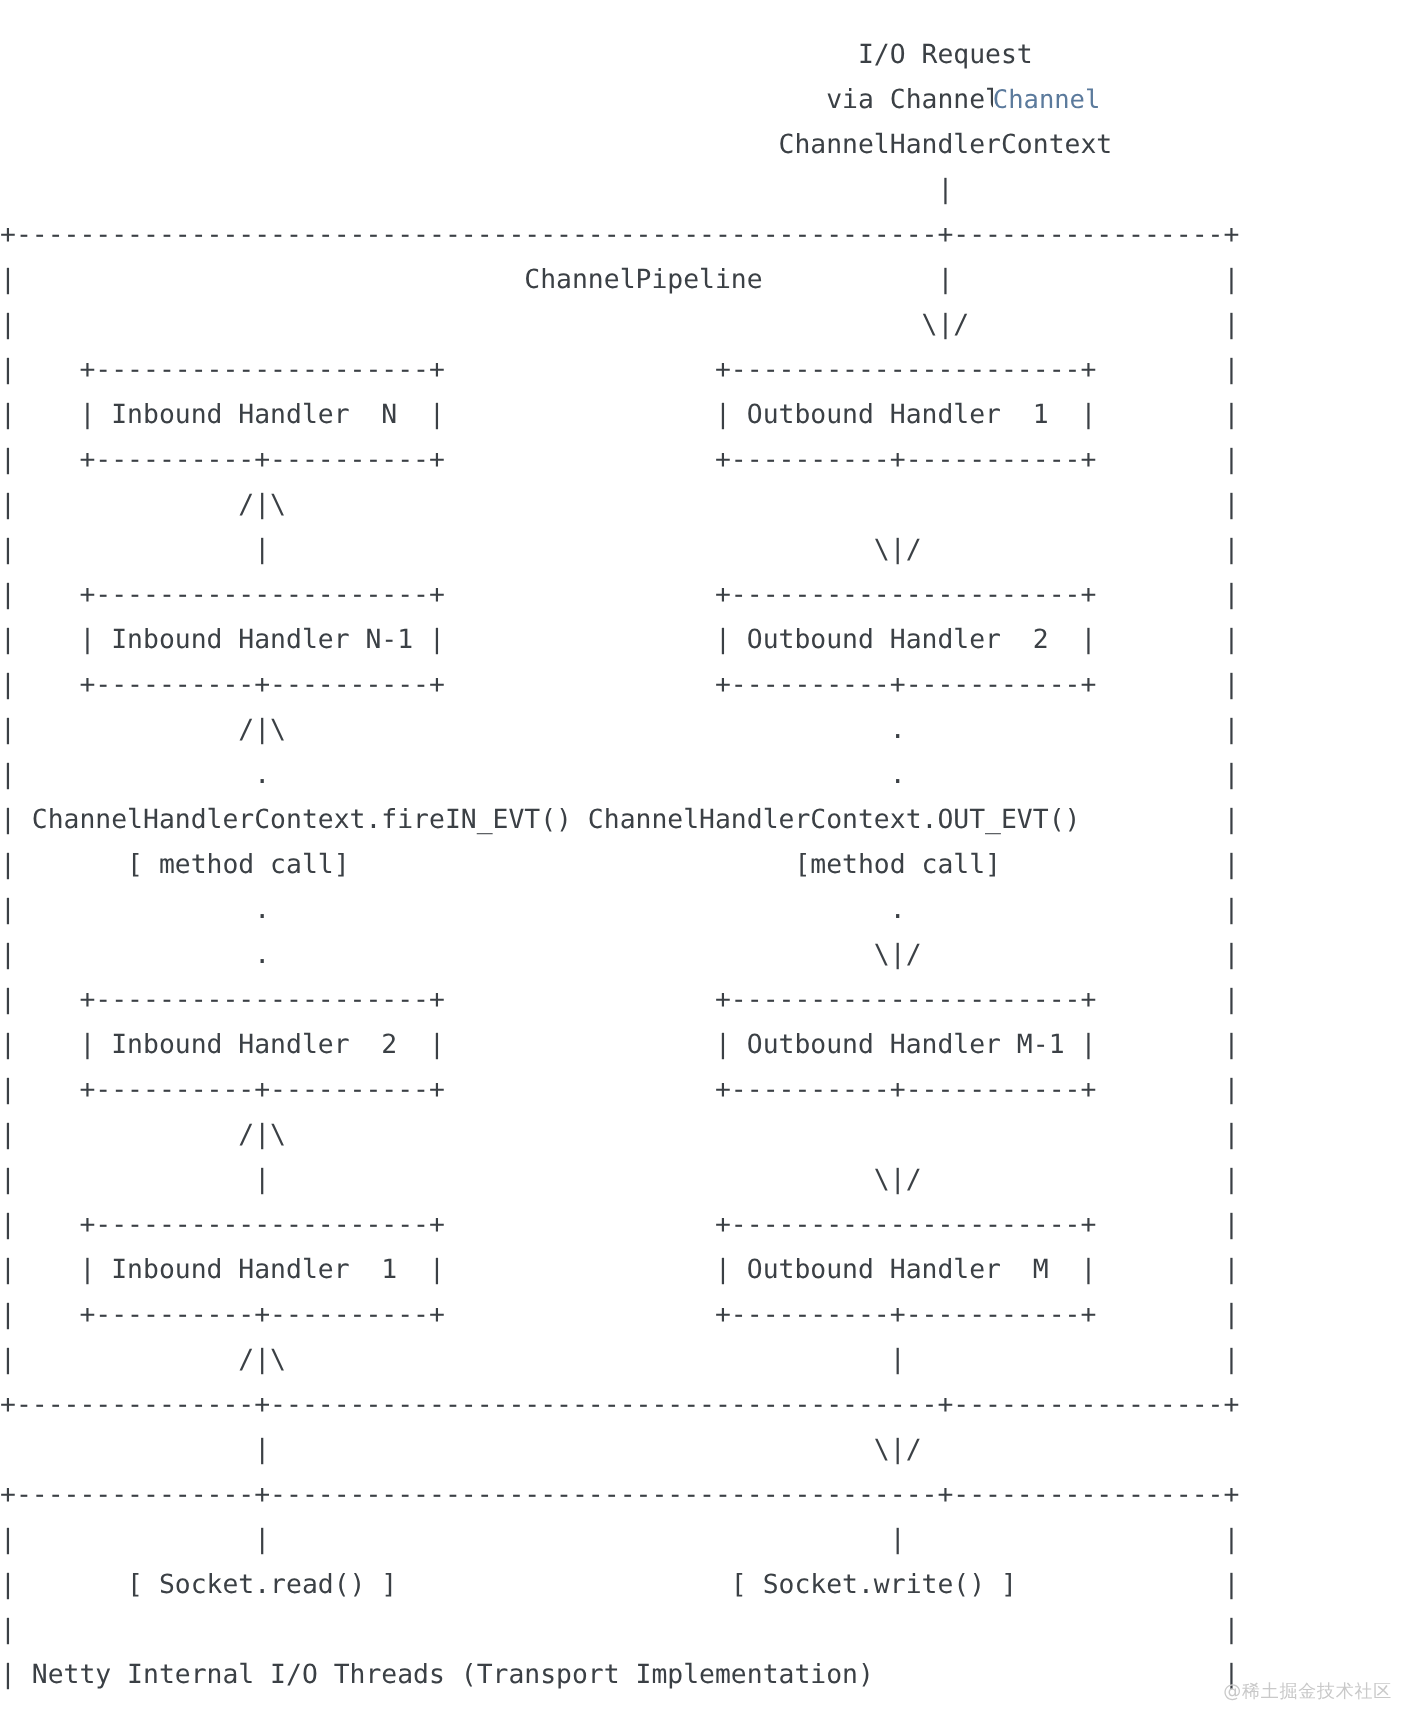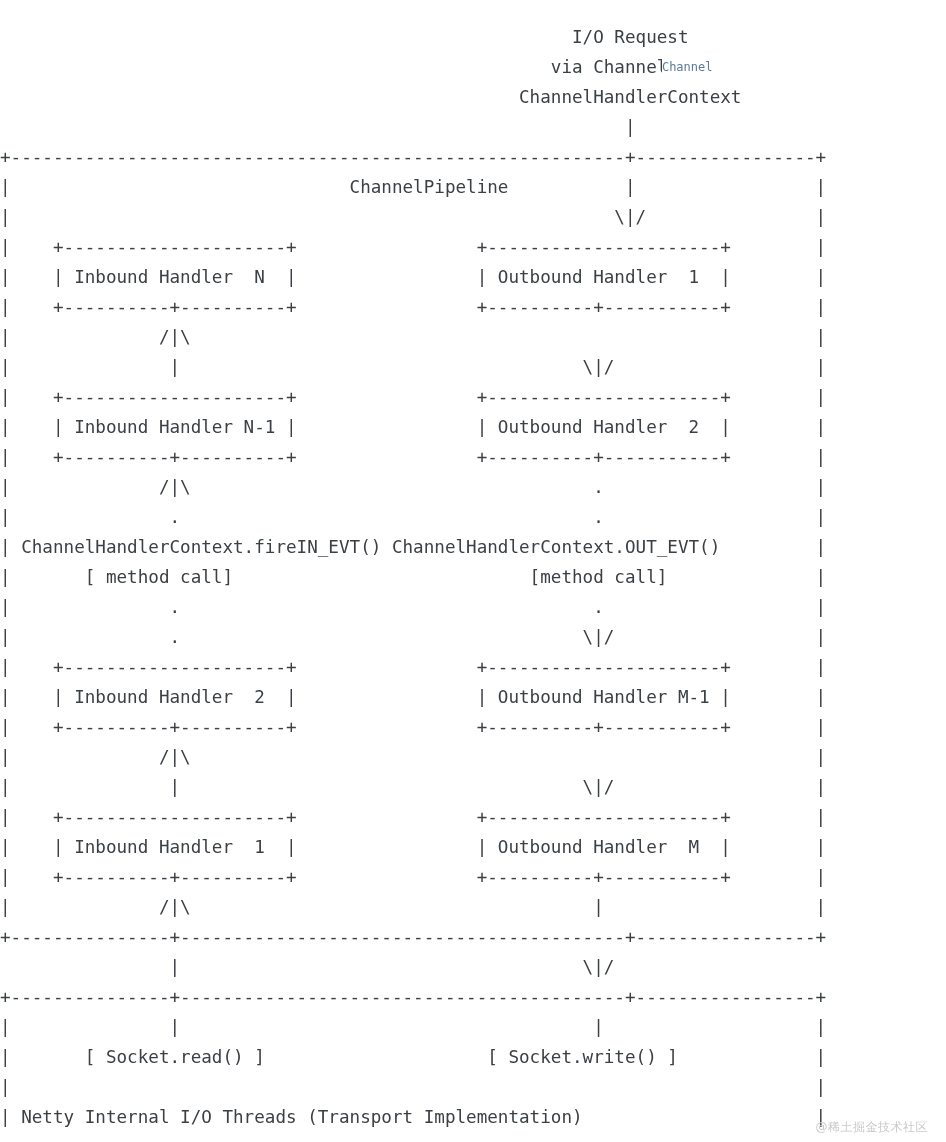--- a/index.html
+++ b/index.html
@@ -38,21 +38,21 @@
   .overlay {
     position: absolute;
     top: 0; left: 0;
     width: 946px;
     height: 1142px;
     pointer-events: none;
   }
   .link-word {
     position: absolute;
     font-family: "DejaVu Sans Mono", "Liberation Mono", monospace;
-    font-size: 12px;
+    font-size: 17px;
     line-height: 30px;
     color: #5b7a9c;
     white-space: pre;
     background: #ffffff;
   }
   .watermark {
     position: absolute;
     right: 18px;
     bottom: 22px;
     font-family: "DejaVu Sans", "Liberation Sans", sans-serif;

